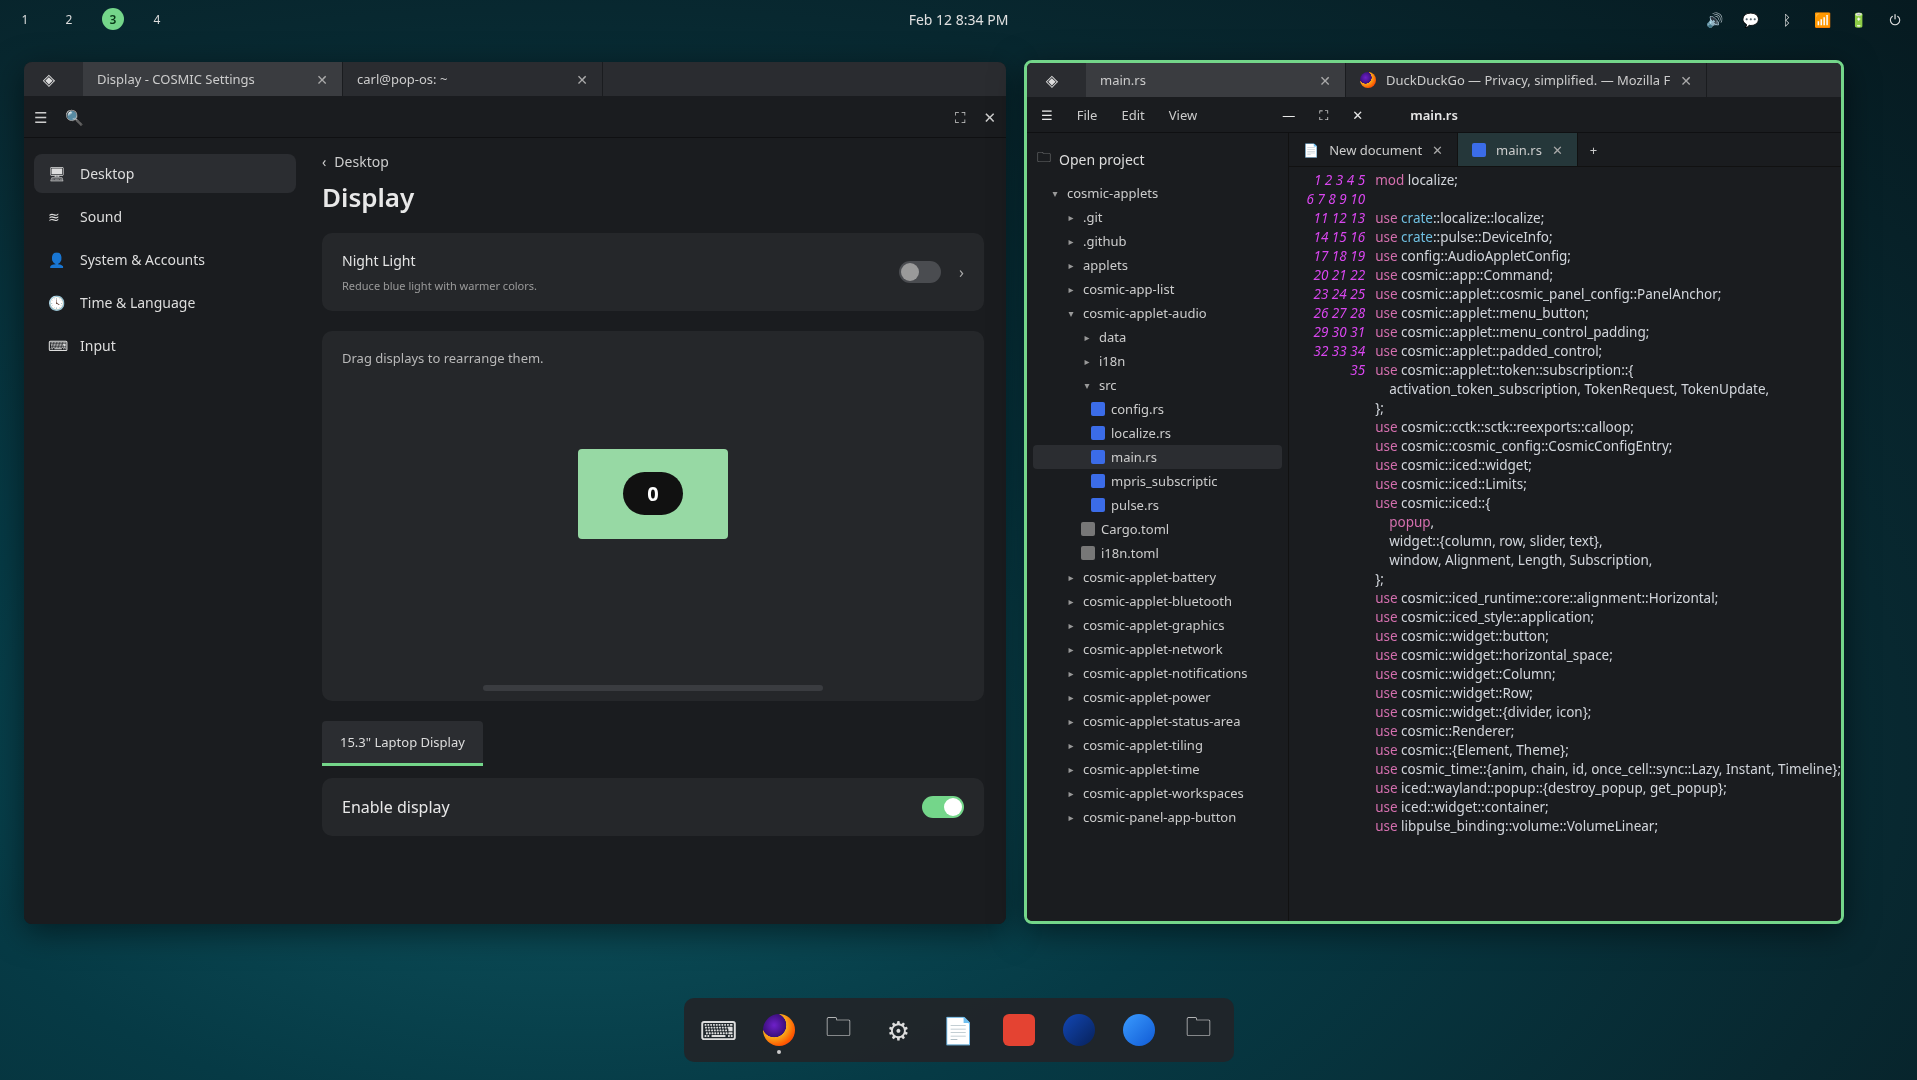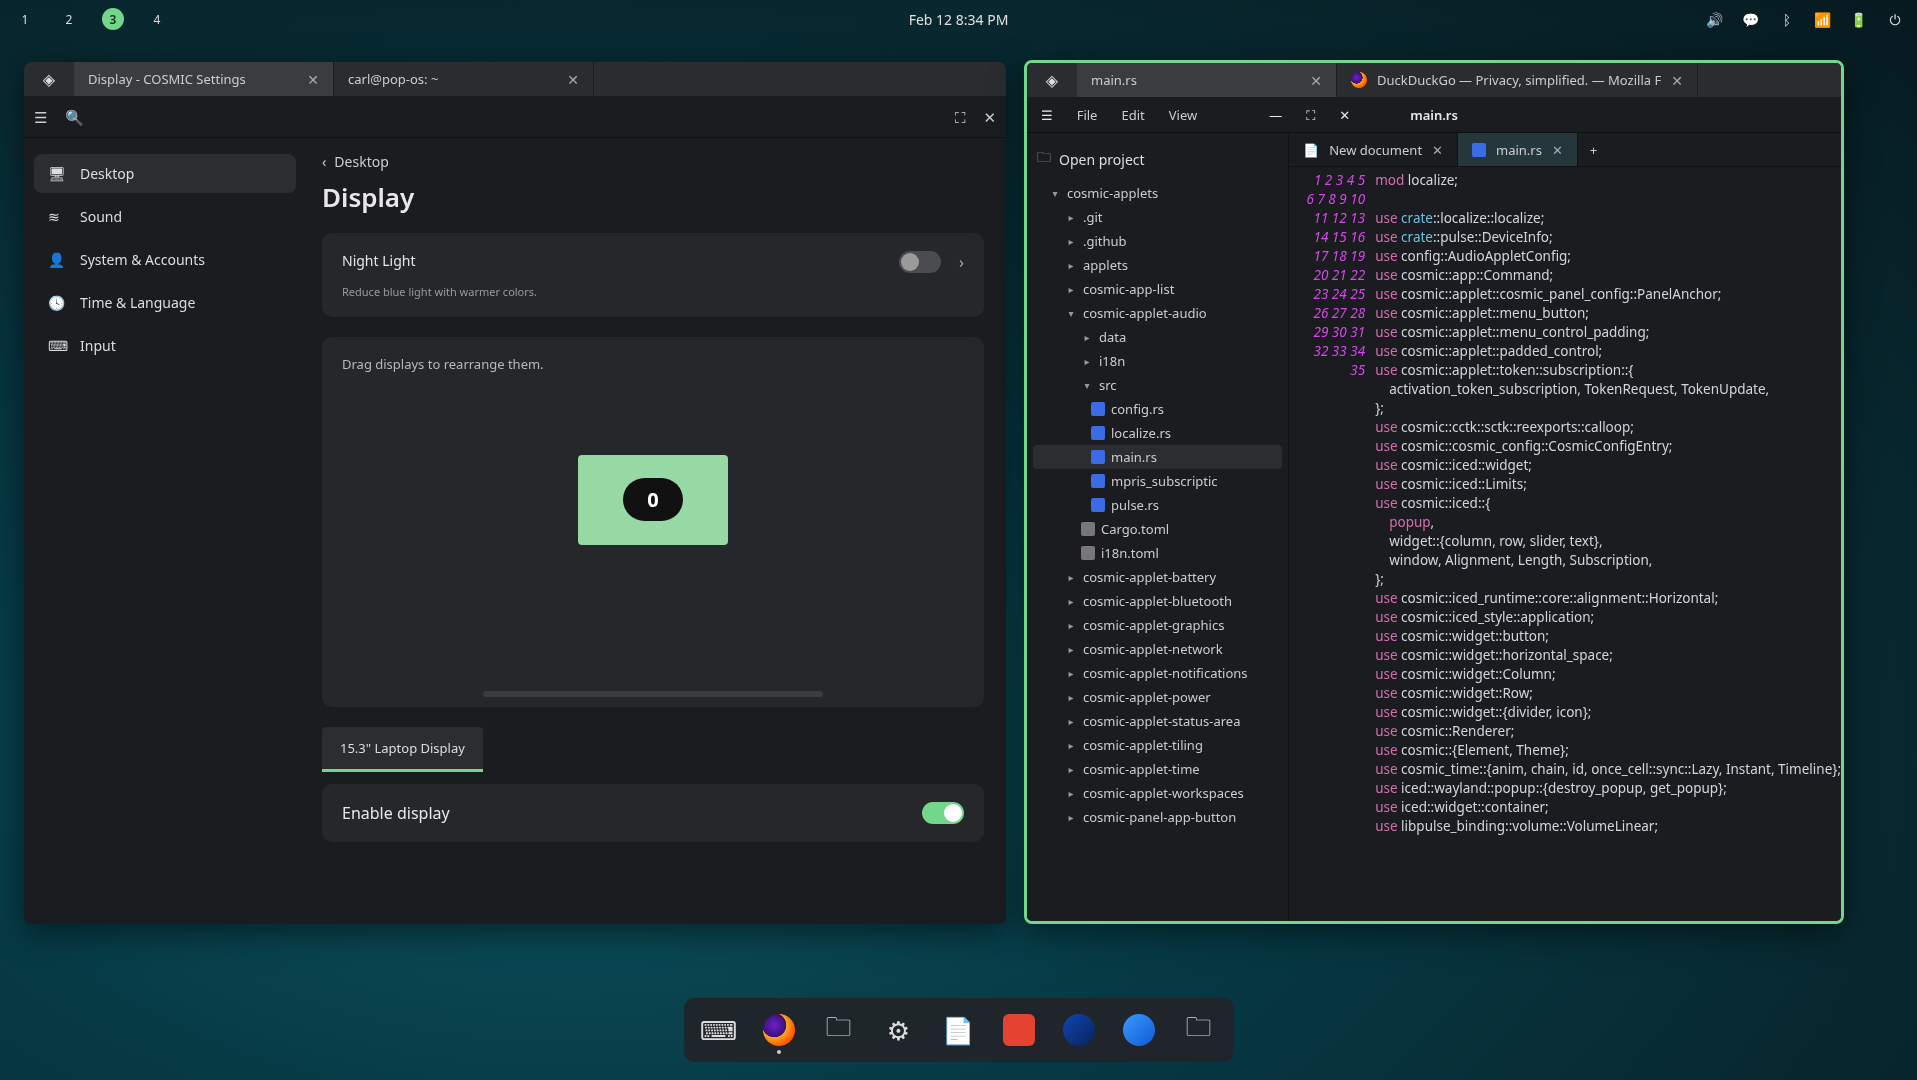--- a/index.html
+++ b/index.html
@@ -17,41 +17,41 @@
 
 
 .window { position: absolute; background: #1a1c1f; border-radius: 8px; box-shadow: 0 8px 32px rgba(0,0,0,0.5); overflow: hidden; display: flex; flex-direction: column; }
 .win-a { left: 24px; top: 62px; width: 982px; height: 862px; }
 .win-b { left: 1024px; top: 60px; width: 820px; height: 864px; border: 3px solid #74d68a; }
 
 
 .titlebar { height: 34px; background: #2a2c30; display: flex; align-items: stretch; font-size: 13px; }
 .tb-icon { width: 50px; display: flex; align-items: center; justify-content: center; font-size: 16px; color: #ddd; }
 .tb-tab { display: flex; align-items: center; padding: 0 14px; gap: 10px; color: #ccc; min-width: 260px; border-right: 1px solid #1a1c1f; }
-.tb-tab.active { background: #3a3c40; }
+.tb-tab.active { background: #3a3c40; margin-left: 9px; }
 .tb-tab .tab-x { color: #aaa; cursor: pointer; font-size: 14px; margin-left: auto; }
 
 
 .apptool { height: 42px; display: flex; align-items: center; padding: 0 10px; gap: 18px; background: #1a1c1f; border-bottom: 1px solid #0f1012; }
 .apptool .spacer { flex: 1; }
 .apptool .ab { color: #ccc; cursor: pointer; font-size: 15px; }
 
 
 .settings-body { display: flex; flex: 1; min-height: 0; }
 .sidebar { width: 282px; padding: 16px 10px; background: #1a1c1f; }
 .side-item { display: flex; align-items: center; gap: 14px; padding: 10px 14px; border-radius: 8px; font-size: 14px; color: #ddd; cursor: pointer; margin-bottom: 4px; }
 .side-item.active { background: #2b2d31; }
 .side-icon { width: 18px; }
 .content { flex: 1; padding: 14px 22px 14px 16px; overflow-y: auto; background: #1a1c1f; position: relative; }
 .crumb { display: flex; align-items: center; gap: 8px; color: #ccc; font-size: 14px; margin-bottom: 6px; cursor: pointer; }
 .page-title { font-size: 26px; font-weight: 600; margin: 8px 0 18px 0; }
 .card { background: #25272a; border-radius: 10px; padding: 18px 20px; margin-bottom: 20px; }
-.nl-row { display: flex; align-items: flex-start; }
+.nl-row { display: flex; align-items: center; }
 .nl-text .nl-title { font-size: 14px; color: #e4e4e4; }
-.nl-text .nl-sub { font-size: 11px; color: #9a9a9a; margin-top: 14px; }
+.nl-text .nl-sub { font-size: 11px; color: #9a9a9a; margin-top: 8px; }
 .toggle { width: 42px; height: 22px; background: #4a4c50; border-radius: 11px; position: relative; cursor: pointer; }
 .toggle .knob { position: absolute; width: 18px; height: 18px; border-radius: 50%; background: #9a9a9a; top: 2px; left: 2px; transition: .2s; }
 .toggle.on { background: #74d68a; }
 .toggle.on .knob { left: 22px; background: #fff; }
 .chev-right { margin-left: 18px; color: #aaa; cursor: pointer; }
 .arrange-card { height: 370px; position: relative; }
 .arrange-hint { font-size: 13px; color: #b8b8b8; }
 .display-box { position: absolute; left: 50%; top: 44%; transform: translate(-50%,-50%); width: 150px; height: 90px; background: #97d9a4; border-radius: 4px; display: flex; align-items: center; justify-content: center; }
 .display-pill { background: #111; color: #fff; padding: 8px 24px; border-radius: 22px; font-weight: 700; font-size: 20px; }
 .h-scroll { position: absolute; bottom: 10px; left: 50%; transform: translateX(-50%); width: 340px; height: 6px; background: #3a3c40; border-radius: 3px; }
@@ -215,21 +215,21 @@
         </div>
         <div class="tb-tab">
           <span class="firefox-ico" style="width:16px;height:16px"></span>
           <span style="overflow:hidden;text-overflow:ellipsis;white-space:nowrap">DuckDuckGo — Privacy, simplified. — Mozilla F</span>
           <span class="tab-x">✕</span>
         </div>
       </div>
   </div>
   <div class="ed-menubar">
     <span class="ab">☰</span>
-    <span id="menubar-items"><span class="mitem" style="margin-right: 24px;">File</span><span class="mitem" style="margin-right: 24px;">Edit</span><span class="mitem" style="margin-right: 24px;">View</span></span>
+    <span id="menubar-items"><span class="mitem" style="margin-right: 24px;">File</span><span class="mitem" style="margin-right: 24px;">Edit</span><span class="mitem" style="margin-right: 37px;">View</span></span>
     <div class="title-center">main.rs</div>
     <div class="spacer"></div>
     <span class="ab">—</span>
     <span class="ab">⛶</span>
     <span class="ab">✕</span>
   </div>
   <div class="ed-body">
     <div class="proj-tree">
       <div class="open-proj">
         <span class="folder-ico">🗀</span>

